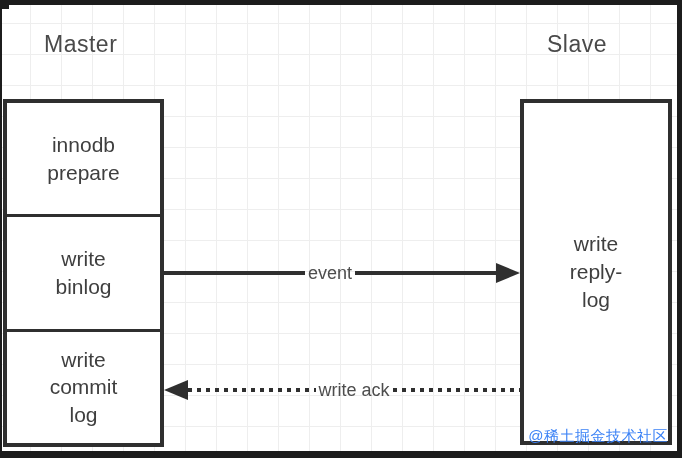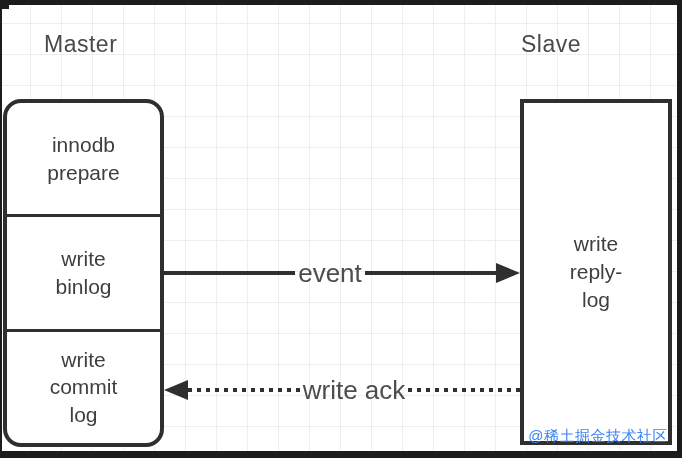--- a/index.html
+++ b/index.html
@@ -32,33 +32,32 @@
   .frame-left   { position: absolute; top: 0; bottom: 0; left: 0; width: 2px; background: #1c1c1c; }
   .frame-corner { position: absolute; top: 0; left: 0; width: 9px; height: 9px; background: #1c1c1c; }
 
   .title {
     position: absolute;
     font-size: 23px;
     color: #4a4a4a;
     letter-spacing: 0.5px;
   }
   .title.master { left: 44px; top: 31px; }
-  .title.slave  { left: 521px; top: 31px; text-align: right; }
+  .title.slave  { left: 547px; top: 31px; text-align: right; }
 
   .node {
     position: absolute;
     background: #ffffff;
     border: 4px solid #2f2f2f;
   }
   .master-node {
     left: 3px; top: 99px;
     width: 161px; height: 348px;
     display: flex;
     flex-direction: column;
-    border-radius: 18px;
   }
   .master-node .cell {
     flex: 1;
     display: flex;
     align-items: center;
     justify-content: center;
     text-align: center;
     font-size: 21px;
     line-height: 1.32;
     color: #3f3f3f;
@@ -95,21 +94,21 @@
     height: 4px;
     background: #2f2f2f;
   }
   .arrow .dotted-seg {
     flex: 1;
     height: 4px;
     background-image: repeating-linear-gradient(to right, #2f2f2f 0 4px, transparent 4px 9px);
   }
   .arrow .arrow-label {
     padding: 0 3px;
-    font-size: 26px;
+    font-size: 18px;
     color: #4d4d4d;
     white-space: nowrap;
   }
   .head-right {
     width: 0; height: 0;
     border-top: 10px solid transparent;
     border-bottom: 10px solid transparent;
     border-left: 24px solid #2f2f2f;
   }
   .head-left {

